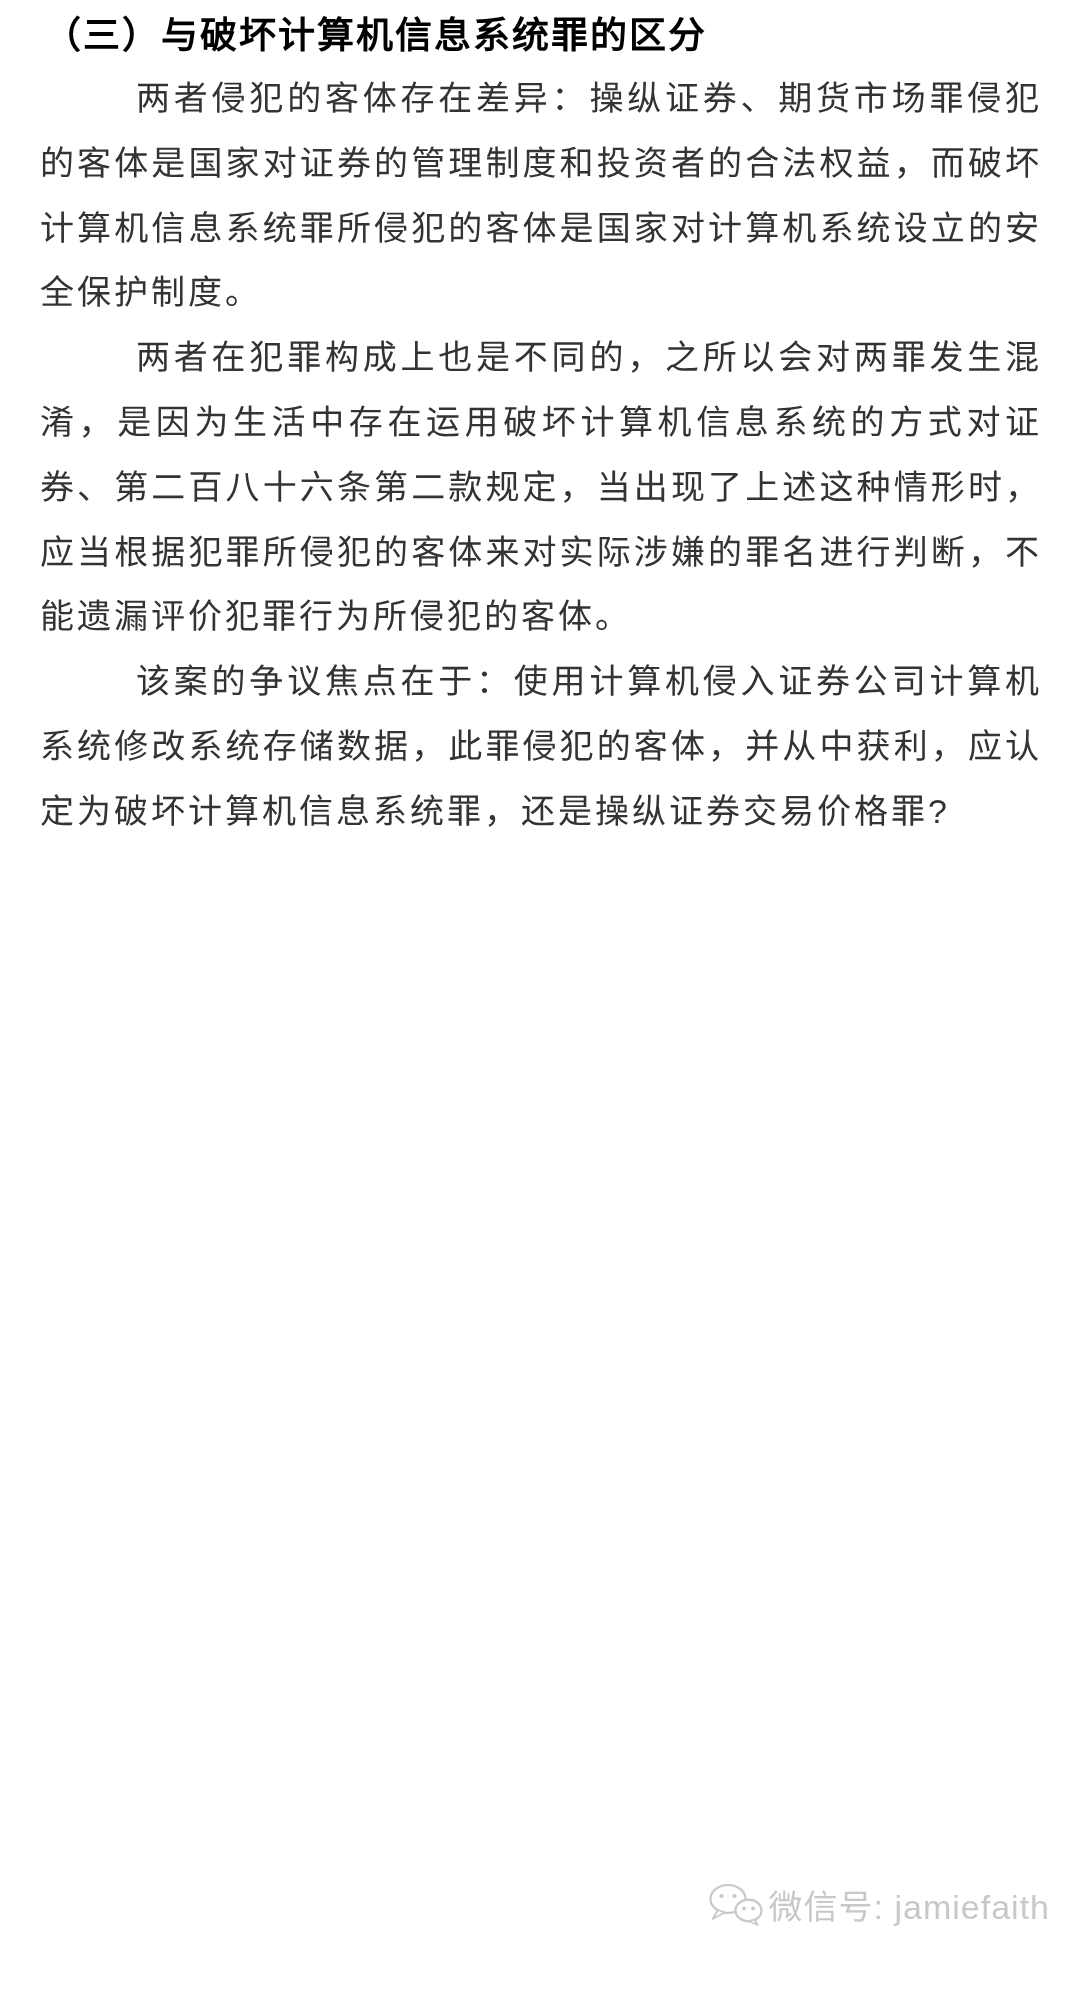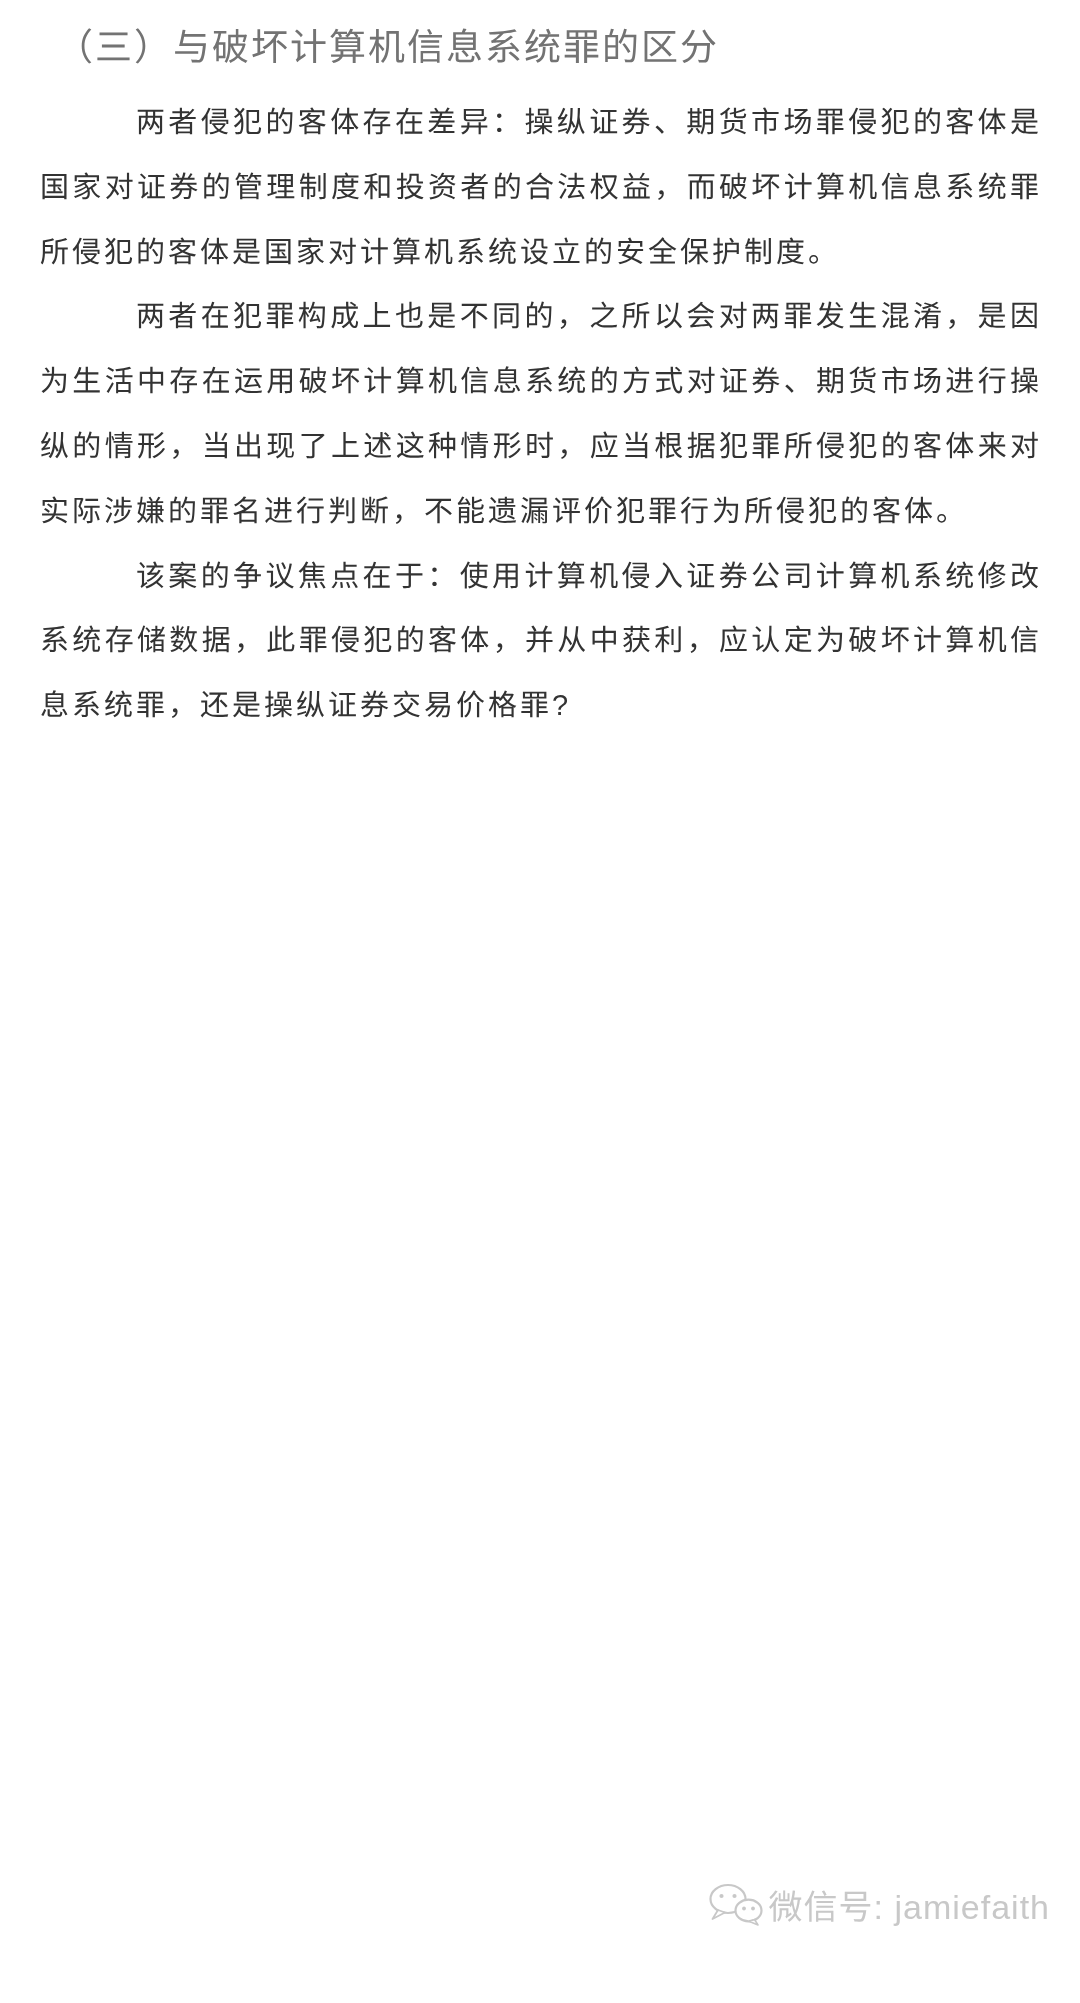--- a/index.html
+++ b/index.html
@@ -15,32 +15,32 @@
     font-family: "Liberation Sans", sans-serif;
   }
   .page {
     box-sizing: border-box;
     width: 1080px;
     height: 2003px;
     padding: 6px 38px 0 40px;
     position: relative;
   }
   .heading {
-    margin: 16px;
+    margin: 4px;
     font-size: 37px;
-    font-weight: 400;
+    font-weight: 700;
     line-height: 52px;
     letter-spacing: 2px;
-    color: #737373;
+    color: #000000;
     white-space: nowrap;
   }
   .para {
     margin: 0;
     width: 1002px;
-    font-size: 29px;
+    font-size: 34px;
     font-weight: 400;
     color: #333333;
     line-height: 64.8px;
     letter-spacing: 3px;
     text-indent: 96px;
     text-align: justify;
     word-break: break-all;
     line-break: strict;
   }
   .watermark {
@@ -62,21 +62,21 @@
   }
 </style>
 </head>
 <body>
 
 <div class="page">
 
   <h2 class="heading">（三）与破坏计算机信息系统罪的区分</h2>
 
   <p class="para">两者侵犯的客体存在差异：操纵证券、期货市场罪侵犯的客体是国家对证券的管理制度和投资者的合法权益，而破坏计算机信息系统罪所侵犯的客体是国家对计算机系统设立的安全保护制度。</p>
-  <p class="para">两者在犯罪构成上也是不同的，之所以会对两罪发生混淆，是因为生活中存在运用破坏计算机信息系统的方式对证券、期货市场进行操纵的情形，当出现了上述这种情形时，应当根据犯罪所侵犯的客体来对实际涉嫌的罪名进行判断，不能遗漏评价犯罪行为所侵犯的客体。</p>
+  <p class="para">两者在犯罪构成上也是不同的，之所以会对两罪发生混淆，是因为生活中存在运用破坏计算机信息系统的方式对证券、第二百八十六条第二款规定，当出现了上述这种情形时，应当根据犯罪所侵犯的客体来对实际涉嫌的罪名进行判断，不能遗漏评价犯罪行为所侵犯的客体。</p>
   <p class="para">该案的争议焦点在于：使用计算机侵入证券公司计算机系统修改系统存储数据，此罪侵犯的客体，并从中获利，应认定为破坏计算机信息系统罪，还是操纵证券交易价格罪?</p>
 
   <div class="watermark">
     <span>
       <svg width="56" height="44" viewBox="0 0 56 44" fill="none" xmlns="http://www.w3.org/2000/svg">
         <ellipse cx="21" cy="17" rx="17.5" ry="14" fill="#ffffff" stroke="#c8c8c8" stroke-width="2.2"></ellipse>
         <path d="M11 28 L5.5 37 L18 30.5 Z" fill="#ffffff" stroke="#c8c8c8" stroke-width="1.8" stroke-linejoin="round"></path>
         <circle cx="14.5" cy="14" r="2.1" fill="#c8c8c8"></circle>
         <circle cx="27.5" cy="14" r="2.1" fill="#c8c8c8"></circle>
         <ellipse cx="41.5" cy="28.5" rx="13" ry="10.8" fill="#ffffff" stroke="#c8c8c8" stroke-width="2.2"></ellipse>

